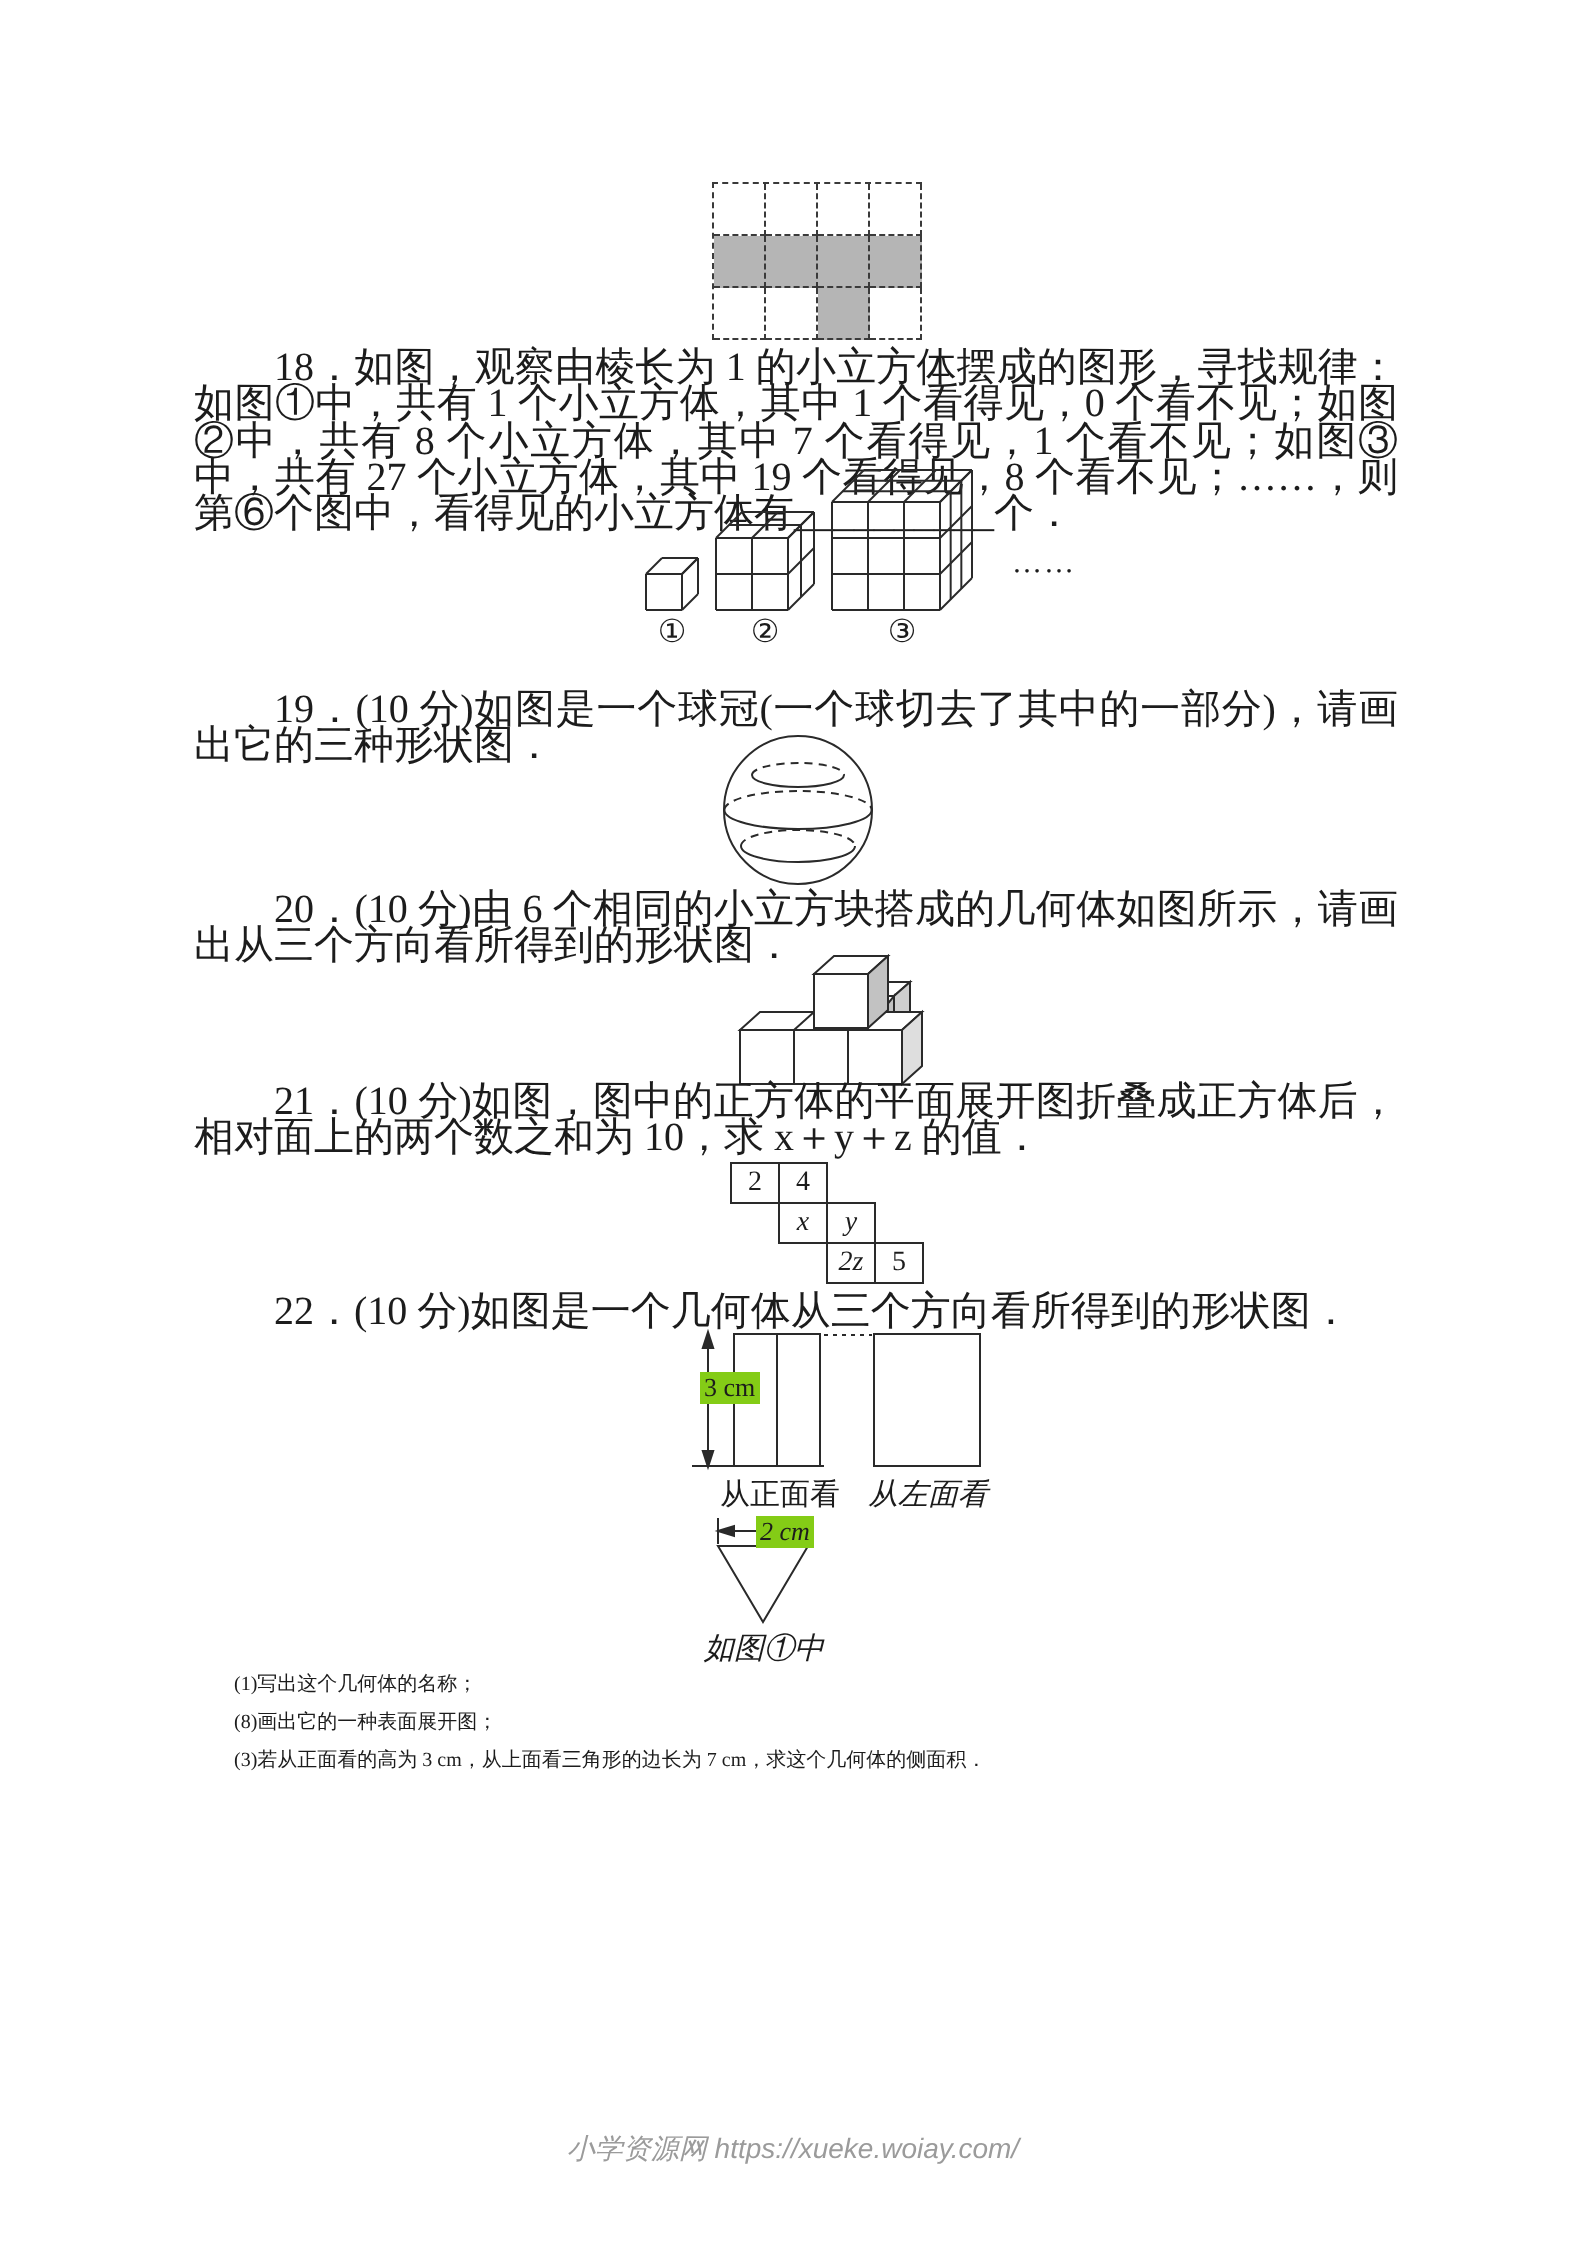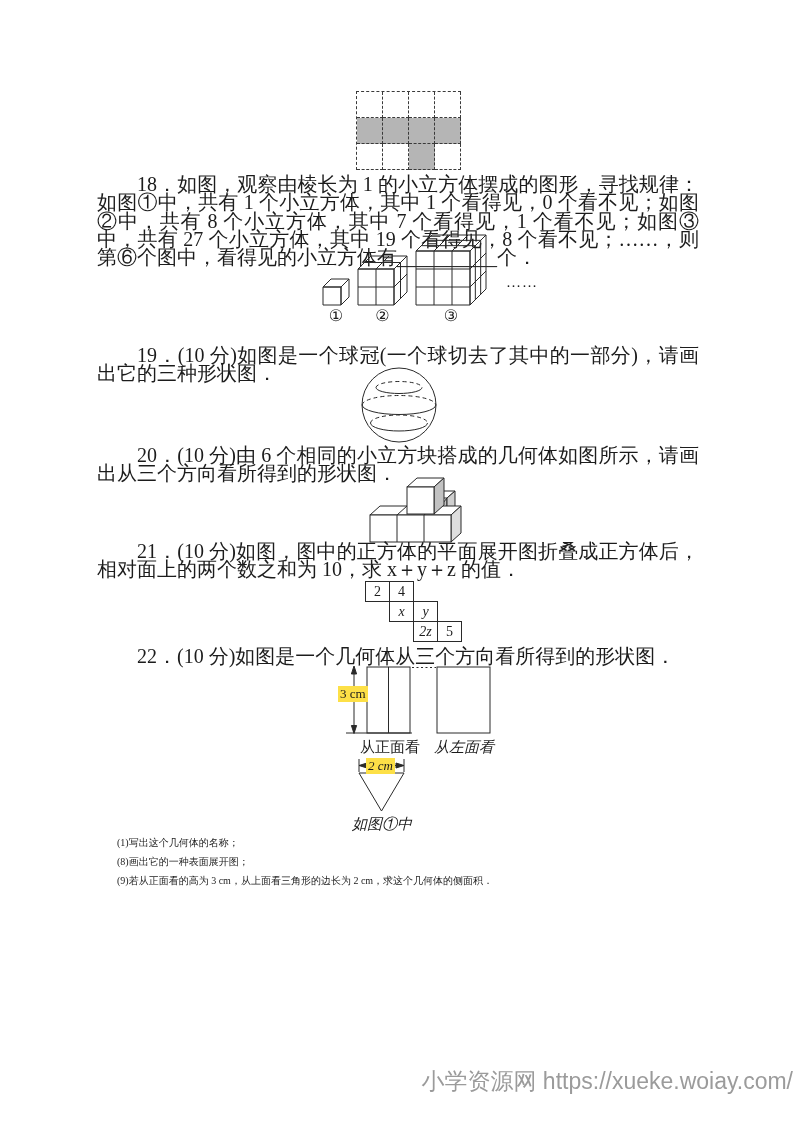--- a/index.html
+++ b/index.html
@@ -20,25 +20,25 @@
   .dots{position:absolute;left:188px;top:42px;font-size:15px;letter-spacing:1px;}
   svg line{stroke:#2a2a2a;stroke-width:1;}
   svg polygon, svg rect, svg path, svg circle, svg ellipse{stroke:#2a2a2a;stroke-width:1;}
   
   .net{position:absolute;left:365px;top:581px;width:110px;height:70px;}
   .ncell{position:absolute;width:25px;height:21px;border:1px solid #2a2a2a;
          box-sizing:border-box;text-align:center;line-height:19px;font-size:14px;background:#fff;}
   .ital{font-style:italic;}
   
   .views{position:absolute;left:338px;top:662px;width:170px;height:100px;}
-  .dimlabel{position:absolute;background:#fde047;font-size:13px;padding:0 2px;font-family:"Liberation Serif",serif;}
+  .dimlabel{position:absolute;background:#84cc16;font-size:13px;padding:0 2px;font-family:"Liberation Serif",serif;margin-left:12px;}
   .viewlabel{position:absolute;font-size:15px;width:64px;text-align:center;}
   .topview{position:absolute;left:350px;top:756px;width:90px;height:78px;font-style:italic;}
-  .footer{position:absolute;left:0;top:1066px;width:793px;text-align:right;
-          font-family:"Liberation Sans","DejaVu Sans",sans-serif;font-size:23px;}
+  .footer{position:absolute;left:0;top:1066px;width:793px;text-align:center;
+          font-family:"Liberation Sans","DejaVu Sans",sans-serif;font-size:14px;font-style:italic;}
 </style>
 </head>
 <body>
 
 <div class="page">
 
   <div class="gwrap">
       <div class="gcell"></div>
       <div class="gcell"></div>
       <div class="gcell"></div>
@@ -196,20 +196,20 @@
       <polygon points="54,9.5 46,7 46,12" fill="#2a2a2a"></polygon>
       <polygon points="9,17 54,17 31.5,55" fill="none"></polygon>
     </svg>
     <span class="dimlabel" style="left:16px;top:2px;">2 cm</span>
     <div class="viewlabel" style="left:0;top:59px;">如图①中</div>
   </div>
 
   <div style="position:absolute;left:97px;top:834px;width:640px;font-size:10px;line-height:18.8px;">
     <div class="line">(1)写出这个几何体的名称；</div>
     <div class="line">(8)画出它的一种表面展开图；</div>
-    <div class="line">(9)若从正面看的高为 3 cm，从上面看三角形的边长为 2 cm，求这个几何体的侧面积．</div>
+    <div class="line">(3)若从正面看的高为 3 cm，从上面看三角形的边长为 7 cm，求这个几何体的侧面积．</div>
   </div>
 
   <div class="footer" style="color: rgb(155, 155, 155);">
     <span>小学资源网 https://xueke.woiay.com/</span>
   </div>
 
 </div>
 
 </body></html>

